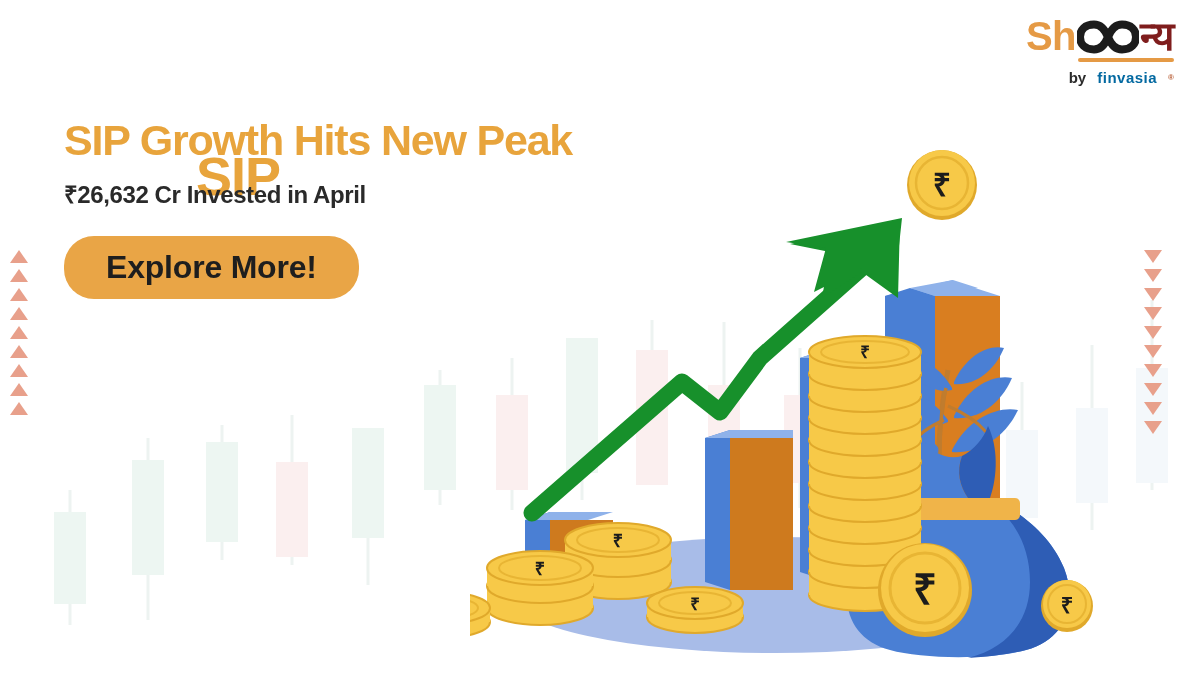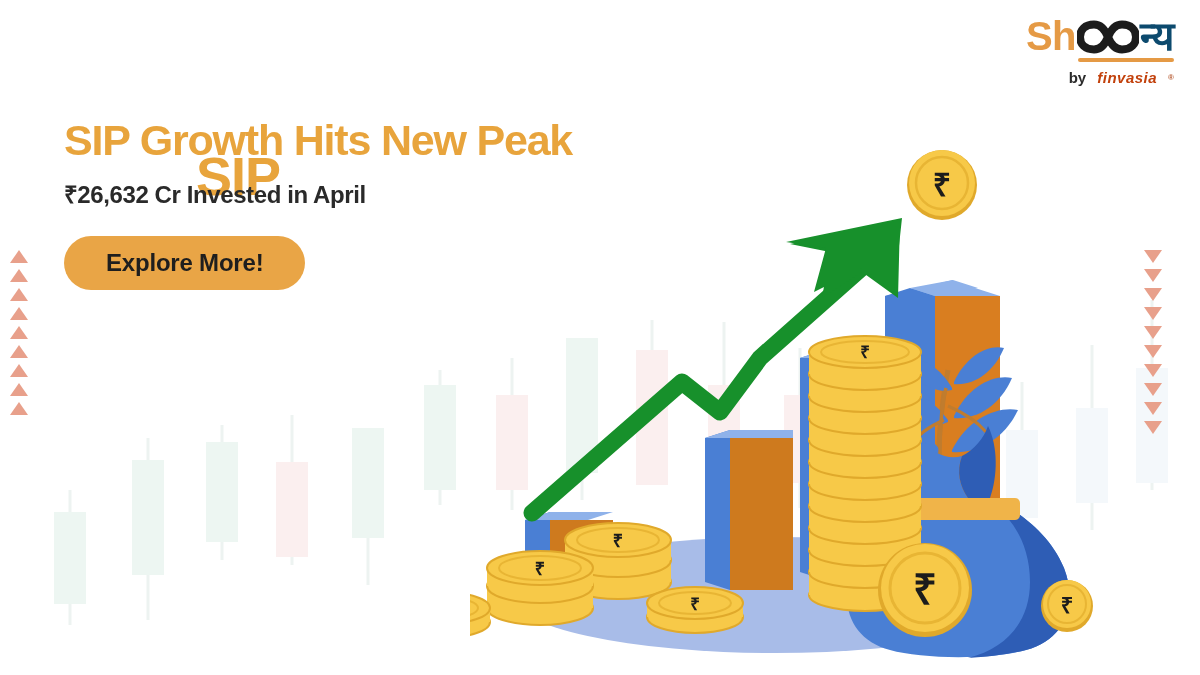--- a/index.html
+++ b/index.html
@@ -27,43 +27,43 @@
   .tri.up   { border-bottom:13px solid #E8A08B; }
   .tri.down { border-top:13px solid #E8A08B; }
 
   
   .logo { position:absolute; top:16px; right:26px; z-index:6; text-align:right; }
   .logo-main {
     font-size:40px; font-weight:700; letter-spacing:-0.5px;
     line-height:1; display:flex; align-items:flex-end; justify-content:flex-end;
   }
   .logo-sh { color:#E59A45; }
-  .logo-nya { color:#0c4a6e; }
+  .logo-nya { color:#7f1d1d; }
   .logo-bar { height:4px; background:#E59A45; border-radius:2px; margin:2px 0 0 auto; width:96px; }
   .logo-sub {
     margin-top:7px; font-size:15px; font-weight:700; color:#2B2B2B;
     display:flex; align-items:center; justify-content:flex-end; gap:11px;
   }
-  .logo-finvasia { color:#c2410c; letter-spacing:0.5px; font-style:italic; }
+  .logo-finvasia { color:#0369a1; letter-spacing:0.5px; }
   .logo-reg { font-size:8px; vertical-align:super; color:#B4562C; }
 
   
   .copy { position:absolute; left:64px; top:118px; z-index:5; }
   .headline {
     font-size:43px; font-weight:800; color:#E8A43C;
     letter-spacing:-1.2px; line-height:1.06; white-space:nowrap;
   }
   .subhead {
     margin-top:13px; font-size:24px; font-weight:600;
     color:#2A2A2A; letter-spacing:-0.4px; white-space:nowrap;
   }
   .cta {
     margin-top:26px; display:inline-block;
     background:#E9A546; color:#1E1E1E;
-    font-size:24px; font-weight:700; letter-spacing:-0.2px;
+    font-size:32px; font-weight:700; letter-spacing:-0.2px;
     padding:13px 42px; border:none; border-radius:30px; cursor:pointer;
     font-family:"Liberation Sans", sans-serif;
   }
 
   
   .illus { position:absolute; left:470px; top:120px; width:640px; height:545px; z-index:3; }
   .sip-label {
     position:absolute; left:196px; top:145px; z-index:4;
     font-size:54px; font-weight:800; color:#E8A43C; letter-spacing:-1px;
   }

